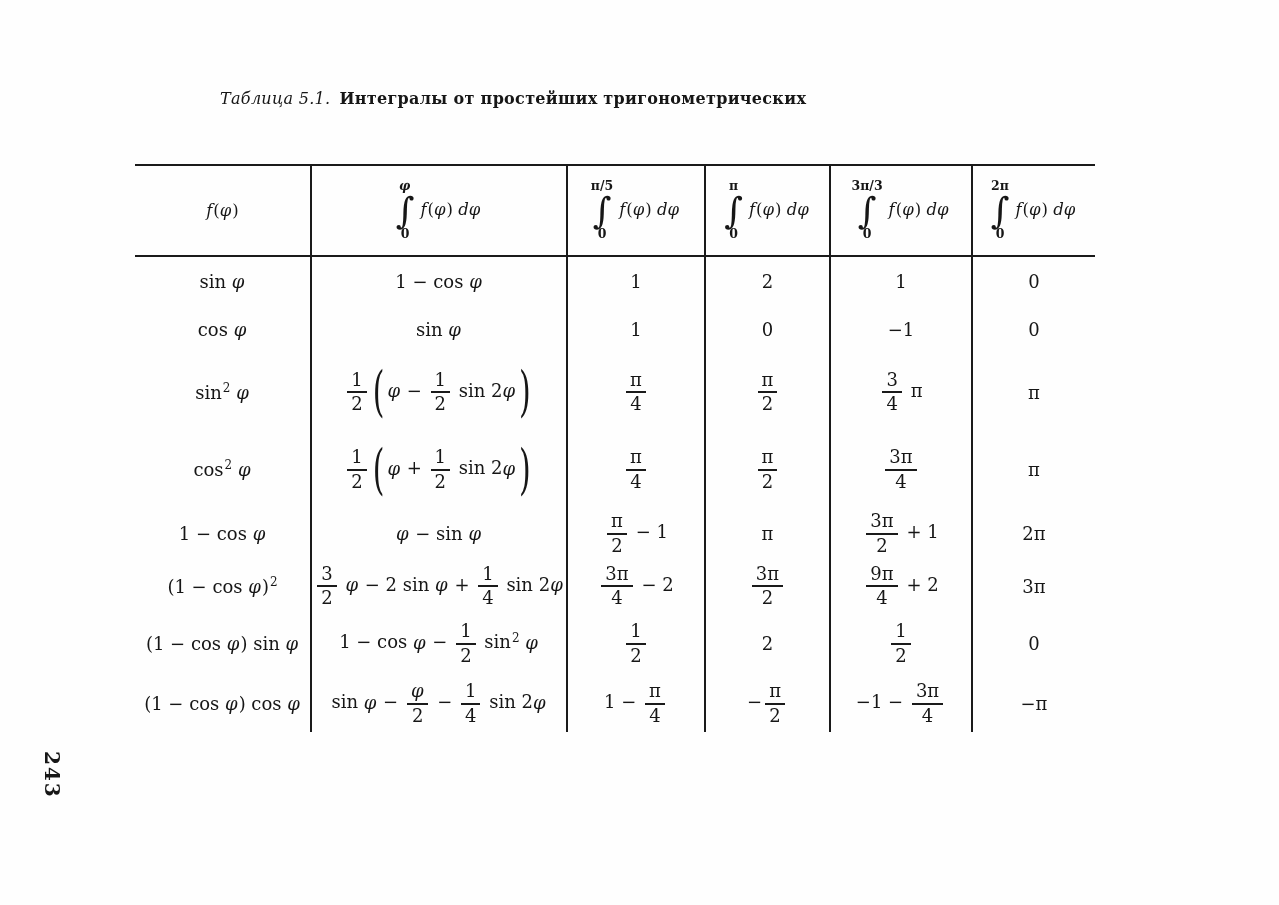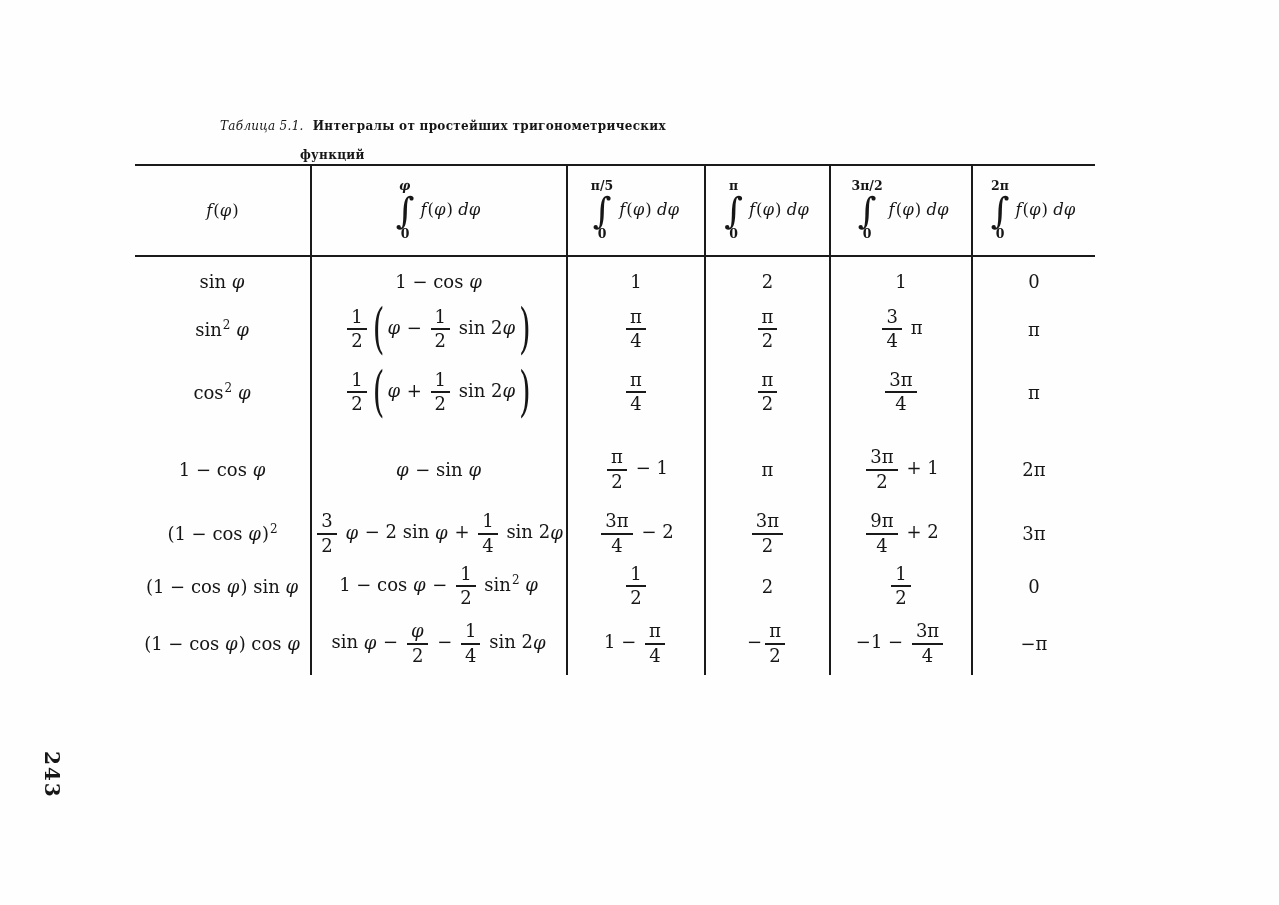--- a/index.html
+++ b/index.html
@@ -4,21 +4,21 @@
 <style>
   html, body { margin:0; padding:0; background:#ffffff; }
   .page {
     position:relative; width:1279px; height:905px;
     background:#fefefe; color:#161616;
     font-family:"DejaVu Serif", serif;
     overflow:hidden;
   }
 
   
-  .title { position:absolute; left:220px; top:112px; font-size:12px; line-height:29px; letter-spacing:0.3px; white-space:nowrap; }
+  .title { position:absolute; left:220px; top:84px; font-size:16px; line-height:29px; letter-spacing:0.3px; white-space:nowrap; }
   .title .lbl { font-style:italic; font-weight:normal; margin-right:9px; }
   .title .b   { font-weight:bold; }
   .title .line2 { display:block; margin-left:80px; }
 
   
   .pagenum {
     position:absolute; left:64px; top:751px;
     transform:rotate(90deg); transform-origin:top left;
     font-size:20px; font-weight:bold; letter-spacing:2px;
   }
@@ -82,21 +82,20 @@
 </style>
 </head>
 <body>
 
 <div class="page">
 
   <div class="pagenum">243</div>
 
   <div class="title">
     <span class="lbl">Таблица 5.1.</span><span class="b">Интегралы от простейших тригонометрических</span>
-    <span class="b line2">функций</span>
   </div>
 
   <table class="tbl">
     <colgroup>
       <col class="c1">
         <col class="c2">
         <col class="c3">
         <col class="c4">
         <col class="c5">
         <col class="c6">
@@ -113,41 +112,49 @@
               <span class="lim up">π/5</span>
               <span class="intsign">∫</span>
               <span class="lim lo">0</span>
             </span><i class="v">f</i>(<i class="v">φ</i>) <i class="v">d<i class="v">φ</i></i></th>
         <th><span class="intwrap">
               <span class="lim up">π</span>
               <span class="intsign">∫</span>
               <span class="lim lo">0</span>
             </span><i class="v">f</i>(<i class="v">φ</i>) <i class="v">d<i class="v">φ</i></i></th>
         <th><span class="intwrap">
-              <span class="lim up">3π/2</span>
+              <span class="lim up">3π/3</span>
               <span class="intsign">∫</span>
               <span class="lim lo">0</span>
             </span><i class="v">f</i>(<i class="v">φ</i>) <i class="v">d<i class="v">φ</i></i></th>
         <th><span class="intwrap">
               <span class="lim up">2π</span>
               <span class="intsign">∫</span>
               <span class="lim lo">0</span>
             </span><i class="v">f</i>(<i class="v">φ</i>) <i class="v">d<i class="v">φ</i></i></th>
       </tr>
     </thead>
     <tbody>
       <tr>
         <td>sin <i class="v">φ</i></td>
         <td>1 − cos <i class="v">φ</i></td>
         <td>1</td>
         <td>2</td>
         <td>1</td>
         <td>0</td>
       </tr>
       <tr>
+        <td>cos <i class="v">φ</i></td>
+        <td>sin <i class="v">φ</i></td>
+        <td>1</td>
+        <td>0</td>
+        <td>−1</td>
+        <td>0</td>
+      </tr>
+      <tr>
         <td>sin<sup>2</sup> <i class="v">φ</i></td>
         <td><span class="frac">
               <span class="num">1</span>
               <span class="den">2</span>
             </span><span class="big">(</span><i class="v">φ</i> − <span class="frac">
               <span class="num">1</span>
               <span class="den">2</span>
             </span> sin 2<i class="v">φ</i><span class="big">)</span></td>
         <td><span class="frac">
               <span class="num">π</span>

